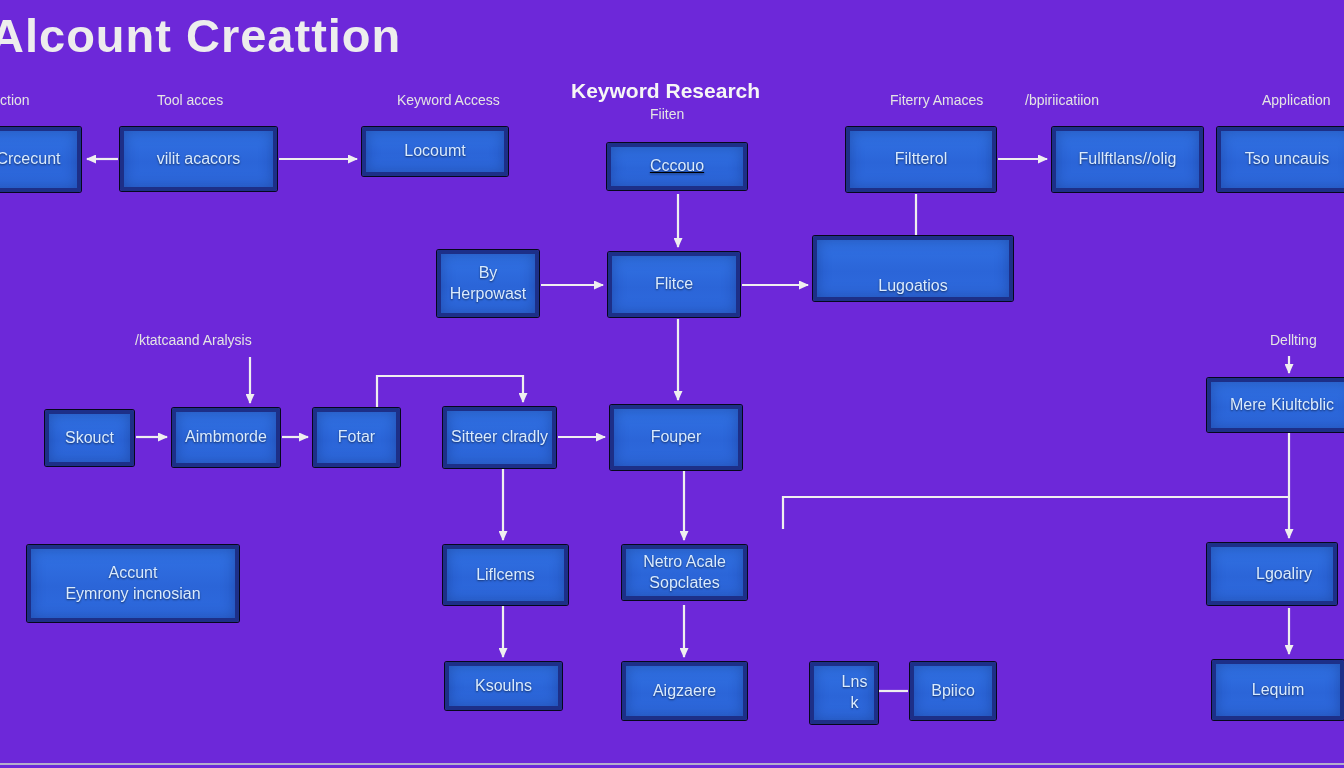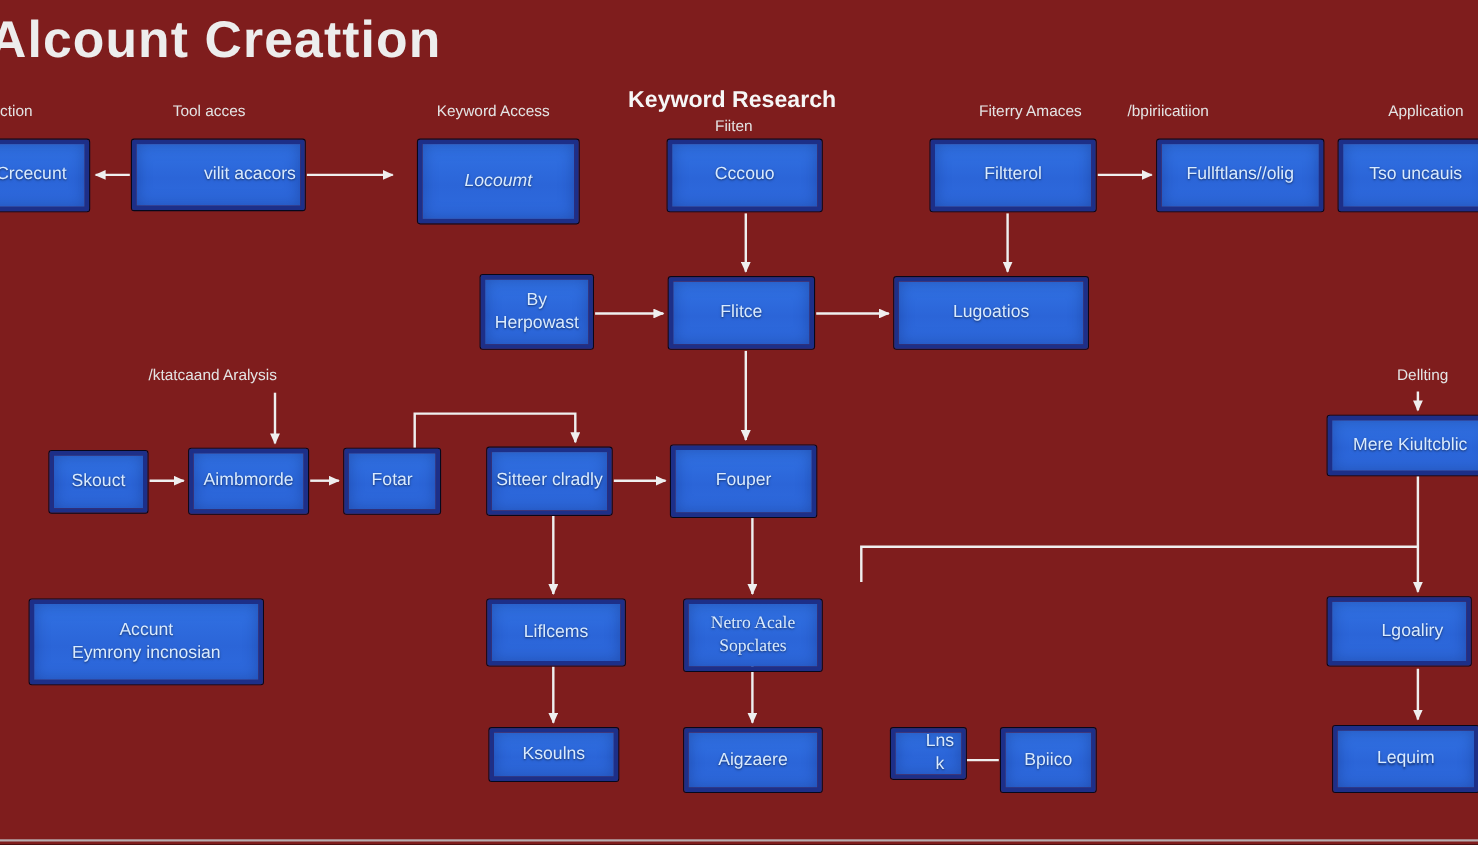--- a/index.html
+++ b/index.html
@@ -1,18 +1,18 @@
 <!DOCTYPE html>
 <html><head>
 <meta charset="utf-8">
 <style>
   html,body{margin:0;padding:0;background:#000;}
   body{width:1344px;height:768px;overflow:hidden;position:relative;
        font-family:"Liberation Sans",sans-serif;}
-  #canvas{position:absolute;left:0;top:0;width:1344px;height:768px;background:#7f1d1d;}
+  #canvas{position:absolute;left:0;top:0;width:1344px;height:768px;background:#6d28d9;}
   .title{position:absolute;left:-10px;top:8px;color:#ededed;font-size:47px;
          font-weight:600;letter-spacing:1px;white-space:nowrap;}
   .flow-label{position:absolute;color:#e4e4e4;font-size:14px;white-space:nowrap;}
   .flow-label.large{font-size:21px;color:#f6f6f6;font-weight:600;margin-top:16px;}
   .node{position:absolute;box-sizing:border-box;
         background:linear-gradient(180deg,#3172e4 0%,#2b65d8 55%,#2e6ade 100%);
         border:4px solid #1d2f88;border-radius:2px;
         box-shadow:0 0 0 1px #05081c, inset 0 0 14px rgba(10,25,90,.35);
         display:flex;align-items:center;justify-content:center;text-align:center;}
   .node-label{color:#d9ebff;font-size:16px;line-height:1.3;white-space:pre-line;
@@ -62,46 +62,46 @@
     <div class="flow-label large" style="left: 571px; top: 63px;">Keyword Research</div>
     <div class="flow-label" style="left: 650px; top: 106px;">Fiiten</div>
     <div class="flow-label" style="left: 890px; top: 92px;">Fiterry Amaces</div>
     <div class="flow-label" style="left: 1025px; top: 92px;">/bpiriicatiion</div>
     <div class="flow-label" style="left: 1262px; top: 92px;">Application</div>
     <div class="flow-label" style="left: 135px; top: 332px;">/ktatcaand Aralysis</div>
     <div class="flow-label" style="left: 1270px; top: 332px;">Dellting</div>
     <div class="node" style="left: -24px; top: 127px; width: 105px; height: 65px;">
       <span class="node-label">Crcecunt</span>
     </div>
-    <div class="node" style="left: 120px; top: 127px; width: 157px; height: 64px; justify-content: flex-end;">
+    <div class="node" style="left: 120px; top: 127px; width: 157px; height: 64px;">
       <span class="node-label">vilit acacors</span>
     </div>
-    <div class="node" style="left: 380px; top: 127px; width: 146px; height: 76px; font-style: italic;">
+    <div class="node" style="left: 362px; top: 127px; width: 146px; height: 49px;">
       <span class="node-label">Locoumt</span>
     </div>
-    <div class="node" style="left: 607px; top: 127px; width: 140px; height: 65px;">
+    <div class="node" style="left: 607px; top: 143px; width: 140px; height: 47px; text-decoration: underline;">
       <span class="node-label">Cccouo</span>
     </div>
     <div class="node" style="left: 846px; top: 127px; width: 150px; height: 65px;">
       <span class="node-label">Filtterol</span>
     </div>
     <div class="node" style="left: 1052px; top: 127px; width: 151px; height: 65px;">
       <span class="node-label">Fullftlans//olig</span>
     </div>
     <div class="node" style="left: 1217px; top: 127px; width: 140px; height: 65px;">
       <span class="node-label">Tso uncauis</span>
     </div>
     <div class="node" style="left: 437px; top: 250px; width: 102px; height: 67px;">
       <span class="node-label">By
 Herpowast</span>
     </div>
     <div class="node" style="left: 608px; top: 252px; width: 132px; height: 65px;">
       <span class="node-label">Flitce</span>
     </div>
-    <div class="node" style="left: 813px; top: 252px; width: 176px; height: 65px;">
+    <div class="node" style="left: 813px; top: 236px; width: 200px; height: 65px; align-items: flex-end;">
       <span class="node-label">Lugoatios</span>
     </div>
     <div class="node" style="left: 45px; top: 410px; width: 89px; height: 56px;">
       <span class="node-label">Skouct</span>
     </div>
     <div class="node" style="left: 313px; top: 408px; width: 87px; height: 59px;">
       <span class="node-label">Fotar</span>
     </div>
     <div class="node" style="left: 172px; top: 408px; width: 108px; height: 59px;">
       <span class="node-label">Aimbmorde</span>
@@ -115,34 +115,34 @@
     <div class="node" style="left: 1207px; top: 378px; width: 150px; height: 54px;">
       <span class="node-label">Mere Kiultcblic</span>
     </div>
     <div class="node" style="left: 27px; top: 545px; width: 212px; height: 77px;">
       <span class="node-label">Accunt
 Eymrony incnosian</span>
     </div>
     <div class="node" style="left: 443px; top: 545px; width: 125px; height: 60px;">
       <span class="node-label">Liflcems</span>
     </div>
-    <div class="node" style="left: 622px; top: 545px; width: 125px; height: 65px; font-family: Liberation Serif, serif;">
+    <div class="node" style="left: 622px; top: 545px; width: 125px; height: 55px;">
       <span class="node-label">Netro Acale
 Sopclates</span>
     </div>
     <div class="node" style="left: 1207px; top: 543px; width: 130px; height: 62px; padding-left: 24px;">
       <span class="node-label">Lgoaliry</span>
     </div>
     <div class="node" style="left: 445px; top: 662px; width: 117px; height: 48px;">
       <span class="node-label">Ksoulns</span>
     </div>
     <div class="node" style="left: 622px; top: 662px; width: 125px; height: 58px;">
       <span class="node-label">Aigzaere</span>
     </div>
-    <div class="node" style="left: 810px; top: 662px; width: 68px; height: 46px; padding-left: 21px;">
+    <div class="node" style="left: 810px; top: 662px; width: 68px; height: 62px; padding-left: 21px;">
       <span class="node-label">Lns k</span>
     </div>
     <div class="node" style="left: 910px; top: 662px; width: 86px; height: 58px;">
       <span class="node-label">Bpiico</span>
     </div>
     <div class="node" style="left: 1212px; top: 660px; width: 132px; height: 60px;">
       <span class="node-label">Lequim</span>
     </div>
   </div>
 

